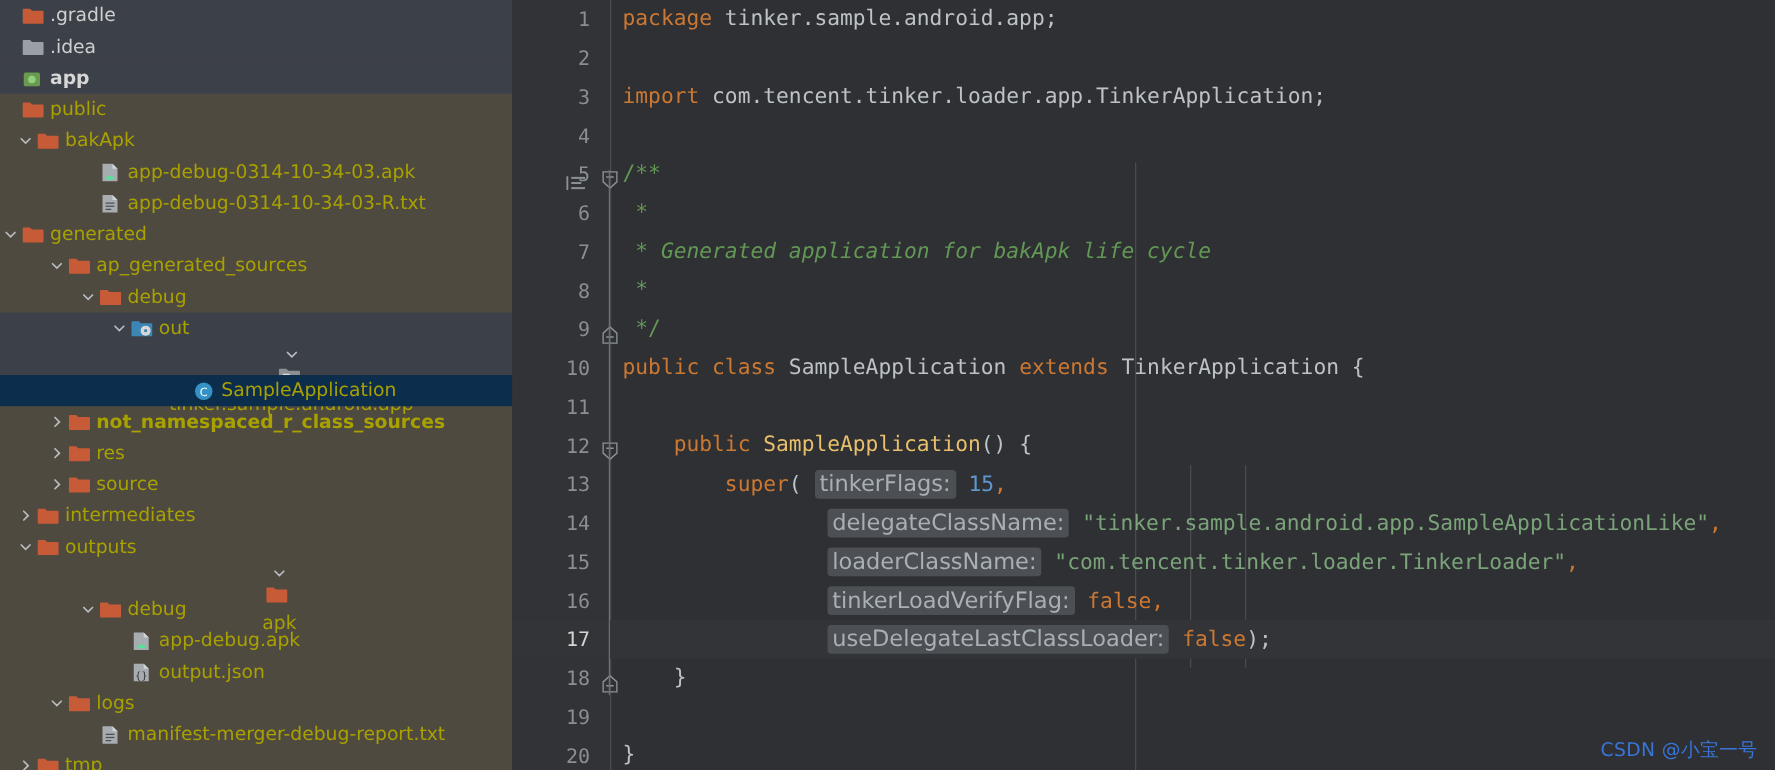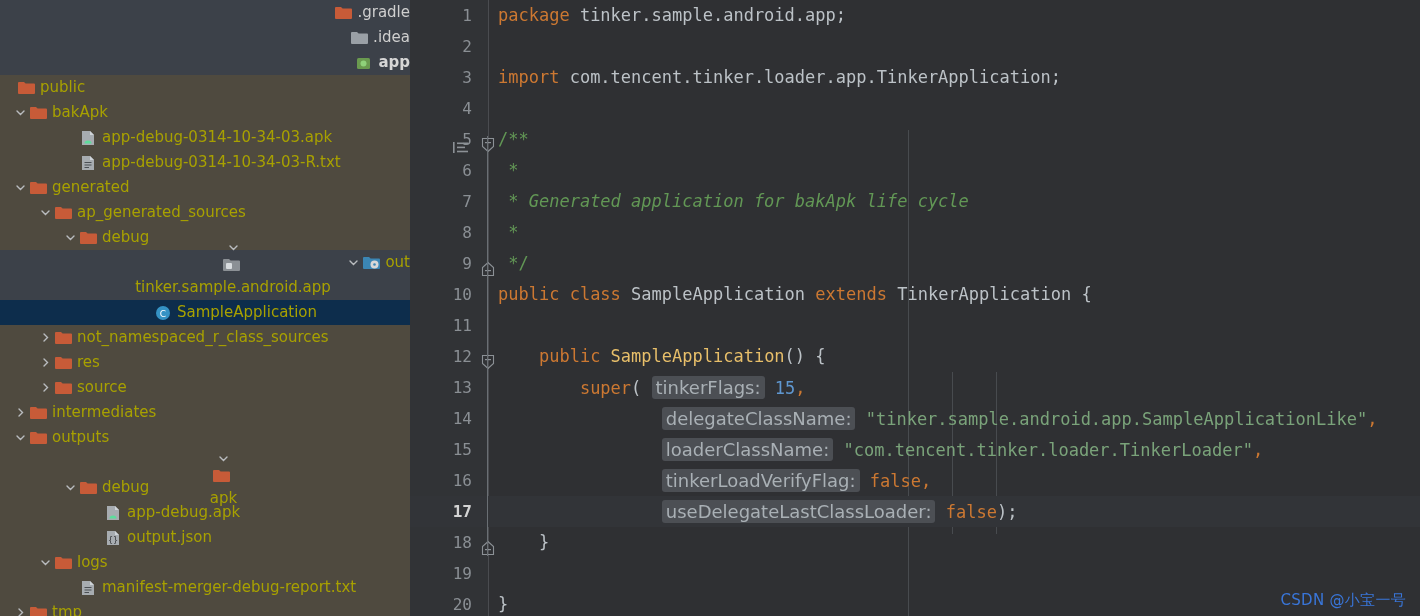--- a/index.html
+++ b/index.html
@@ -26,21 +26,21 @@
   .tree-row {
     position: relative;
     height: 25px;
     display: flex;
     align-items: center;
     white-space: nowrap;
     font-size: 15px;
     color: #a8a100;
     font-family: "DejaVu Sans", sans-serif;
   }
-  .tree-row.alt { background: #3c4149; justify-content: flex-end; }
+  .tree-row.alt { background: #3c4149; }
   .tree-row.selected { background: #0d2d4c; }
   .tree-row .label { line-height: 25px; }
   .tree-row.bold .label { font-weight: bold; color: #d6d6d6; }
   .tree-row.plainlabel .label { color: #cfcfcf; }
 
   .chev {
     width: 16px; height: 25px;
     display: inline-flex; align-items: center; justify-content: center;
     flex: 0 0 16px;
   }
@@ -87,21 +87,21 @@
   .code-line .ln {
     position: absolute;
     left: 0; top: 0;
     width: 62px;
     text-align: right;
     color: #8a8f94;
     font-family: "DejaVu Sans Mono", monospace;
     font-size: 16px;
   }
   .code-line.current { background: #323438; }
-  .code-line.current .ln { color: #d4d4d4; font-weight: bold; }
+  .code-line.current .ln { color: #d4d4d4; font-weight: normal; }
   .code-line .src {
     position: absolute;
     left: 88px; top: 0;
     white-space: pre;
   }
 
   
   .kw   { color: #cc7832; }
   .txt  { color: #bcc2c7; }
   .cmt  { color: #629755; font-style: italic; }
@@ -215,21 +215,21 @@
             <svg width="14" height="16" viewBox="0 0 14 16">
               <path d="M1 1h8l4 4v10H1z" fill="#a7acb0"></path>
               <path d="M9 1l4 4H9z" fill="#cfd4d8"></path>
               <rect x="3.5" y="7" width="7" height="1" fill="#4a4f53"></rect>
               <rect x="3.5" y="9.5" width="7" height="1" fill="#4a4f53"></rect>
               <rect x="3.5" y="12" width="4.5" height="1" fill="#4a4f53"></rect>
             </svg>
           </span>
           <span class="label">app-debug-0314-10-34-03-R.txt</span>
         </div>
-        <div class="tree-row" style="padding-left: 12px;">
+        <div class="tree-row" style="">
           <span class="chev">
             <svg width="11" height="11" viewBox="0 0 11 11">
               <path d="M2 4l3.5 3.5L9 4" stroke="#b9bcbf" stroke-width="1.4" fill="none" stroke-linecap="round"></path>
             </svg>
           </span>
           <span class="ico">
             <svg width="17" height="14" viewBox="0 0 17 14">
               <path d="M0 2a1 1 0 011-1h5l1.6 1.6H16a1 1 0 011 1V12a1 1 0 01-1 1H1a1 1 0 01-1-1z" fill="#c75b38"></path>
             </svg>
           </span>
@@ -293,21 +293,21 @@
         <div class="tree-row selected" style="padding-left: 137px;">
           <span class="chev"></span>
           <span class="ico">
             <svg width="16" height="16" viewBox="0 0 16 16">
               <circle cx="8" cy="8" r="7" fill="#3592c4"></circle>
               <text x="8" y="11.5" font-size="9" text-anchor="middle" fill="#ffffff" font-family="DejaVu Sans">C</text>
             </svg>
           </span>
           <span class="label">SampleApplication</span>
         </div>
-        <div class="tree-row" style="padding-left: 37px;">
+        <div class="tree-row" style="padding-left: 37px; font-weight: bold;">
           <span class="chev">
             <svg width="11" height="11" viewBox="0 0 11 11">
               <path d="M4 2l3.5 3.5L4 9" stroke="#b9bcbf" stroke-width="1.4" fill="none" stroke-linecap="round"></path>
             </svg>
           </span>
           <span class="ico">
             <svg width="17" height="14" viewBox="0 0 17 14">
               <path d="M0 2a1 1 0 011-1h5l1.6 1.6H16a1 1 0 011 1V12a1 1 0 01-1 1H1a1 1 0 01-1-1z" fill="#c75b38"></path>
             </svg>
           </span>

